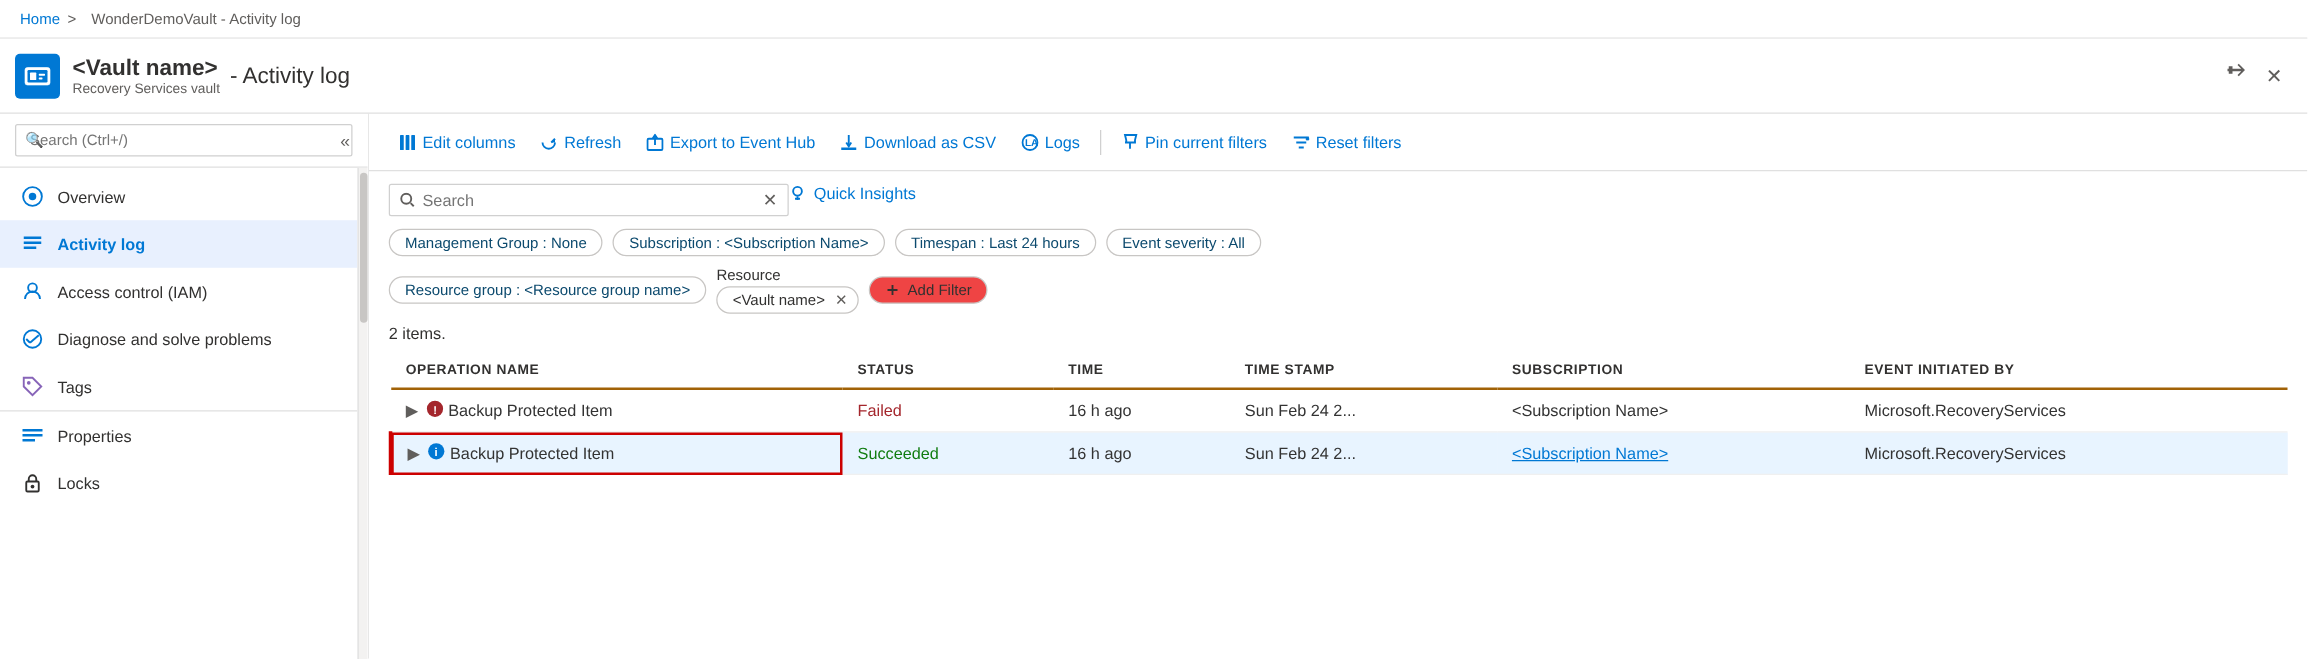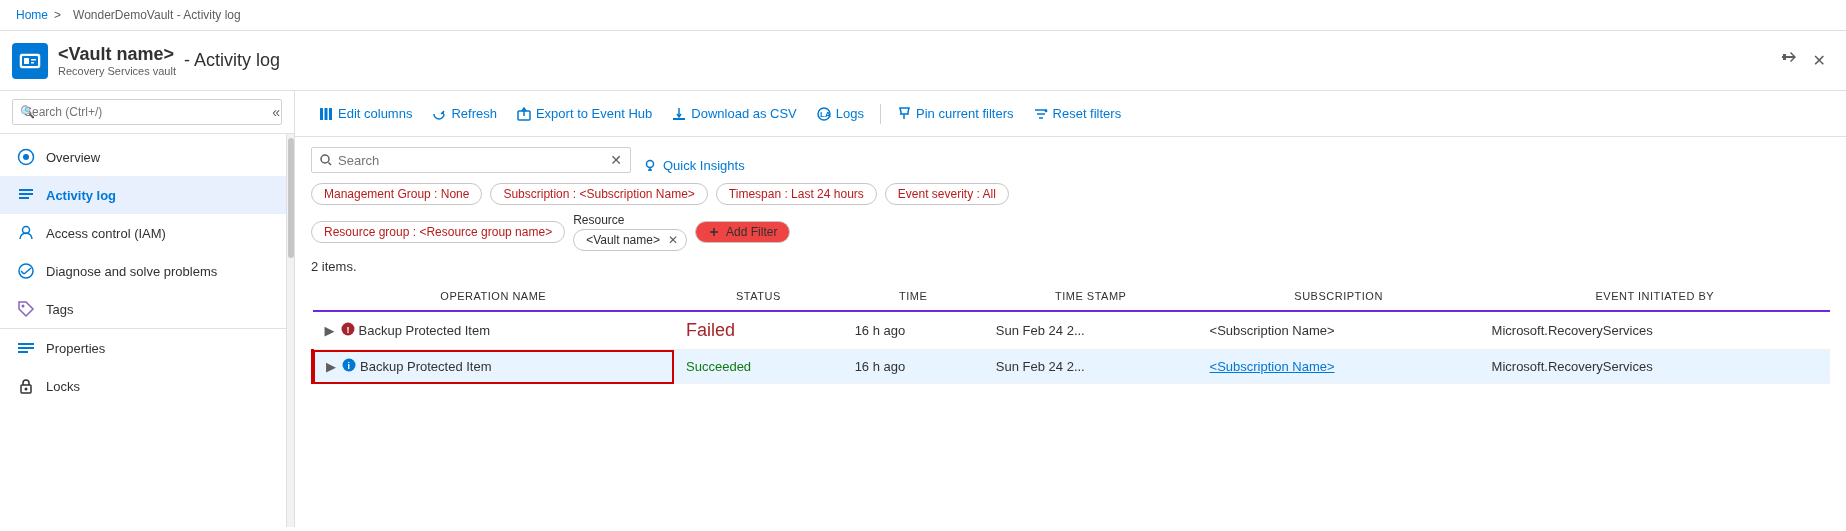--- a/index.html
+++ b/index.html
@@ -61,60 +61,60 @@
     .toolbar { display: flex; align-items: center; padding: 10px 16px; gap: 4px; border-bottom: 1px solid #e0e0e0; flex-wrap: wrap; }
     .toolbar-btn {
       display: flex; align-items: center; gap: 5px; padding: 5px 8px;
       background: none; border: none; cursor: pointer; color: #0078d4;
       font-size: 13px; white-space: nowrap;
     }
     .toolbar-separator { width: 1px; height: 20px; background: #d0d0d0; margin: 0 4px; }
 
     
     .filters-area { padding: 10px 16px; }
-    .search-row { display: flex; align-items: flex-end; gap: 12px; margin-bottom: 10px; }
+    .search-row { display: flex; align-items: flex-start; gap: 0; margin-bottom: 10px; }
     .search-box {
       display: flex; align-items: center; border: 1px solid #d0d0d0;
       border-radius: 2px; padding: 4px 8px; width: 320px; background: #fff;
     }
     .search-box input { border: none; outline: none; flex: 1; font-size: 13px; color: #605e5c; }
     .search-box .clear-btn { cursor: pointer; color: #605e5c; font-size: 14px; }
     .quick-insights-btn { display: flex; align-items: center; gap: 6px; color: #0078d4; cursor: pointer; font-size: 13px; background: none; border: none; }
 
     .filter-tags { display: flex; align-items: center; flex-wrap: wrap; gap: 8px; margin-bottom: 8px; }
     .filter-tag {
       display: flex; align-items: center; border: 1px solid #c8c6c4;
-      border-radius: 12px; padding: 3px 12px; font-size: 12px; color: #b91c1c;
+      border-radius: 12px; padding: 3px 12px; font-size: 12px; color: #0c4a6e;
       background: #fff; cursor: pointer; white-space: nowrap;
     }
     .add-filter-btn {
       display: flex; align-items: center; gap: 6px; padding: 3px 12px;
       border: 1px solid #c8c6c4; border-radius: 12px; font-size: 12px;
       color: #323130; background: #ef4444; cursor: pointer;
     }
     .resource-filter { display: flex; align-items: flex-start; gap: 2px; flex-direction: column; }
     .resource-tag {
       display: flex; align-items: center; gap: 4px;
       border: 1px solid #c8c6c4; border-radius: 12px;
       padding: 3px 8px 3px 12px; font-size: 12px; color: #323130; background: #fff;
     }
     .resource-tag .remove-btn { cursor: pointer; color: #605e5c; font-size: 12px; margin-left: 4px; }
 
     .items-count { font-size: 13px; color: #323130; margin-bottom: 8px; }
 
     
     .data-table { width: 100%; border-collapse: collapse; }
     .data-table th {
-      text-align: center; padding: 8px 12px; font-size: 11px; font-weight: 400;
-      color: #323130; border-bottom: 2px solid #6d28d9; white-space: nowrap;
+      text-align: left; padding: 8px 12px; font-size: 11px; font-weight: 700;
+      color: #323130; border-bottom: 2px solid #a16207; white-space: nowrap;
       text-transform: uppercase; letter-spacing: 0.5px;
     }
     .data-table td { padding: 8px 12px; font-size: 13px; border-bottom: 1px solid #f0f0f0; vertical-align: middle; }
     .row-expand { cursor: pointer; color: #605e5c; margin-right: 6px; }
-    .status-failed { color: #a4262c; font-size: 18px; }
+    .status-failed { color: #a4262c; font-size: 13px; }
     .status-succeeded { color: #107c10; font-size: 13px; }
     .error-icon { color: #a4262c; margin-right: 4px; font-size: 14px; }
     .info-icon { color: #0078d4; margin-right: 4px; font-size: 14px; }
     .op-name { display: flex; align-items: center; }
     .sub-name-link { color: #0078d4; cursor: pointer; }
     .selected-row td { background: #e8f4ff !important; }
     
     .inline-flex { display: flex; align-items: center; }
   </style>
 </head>

